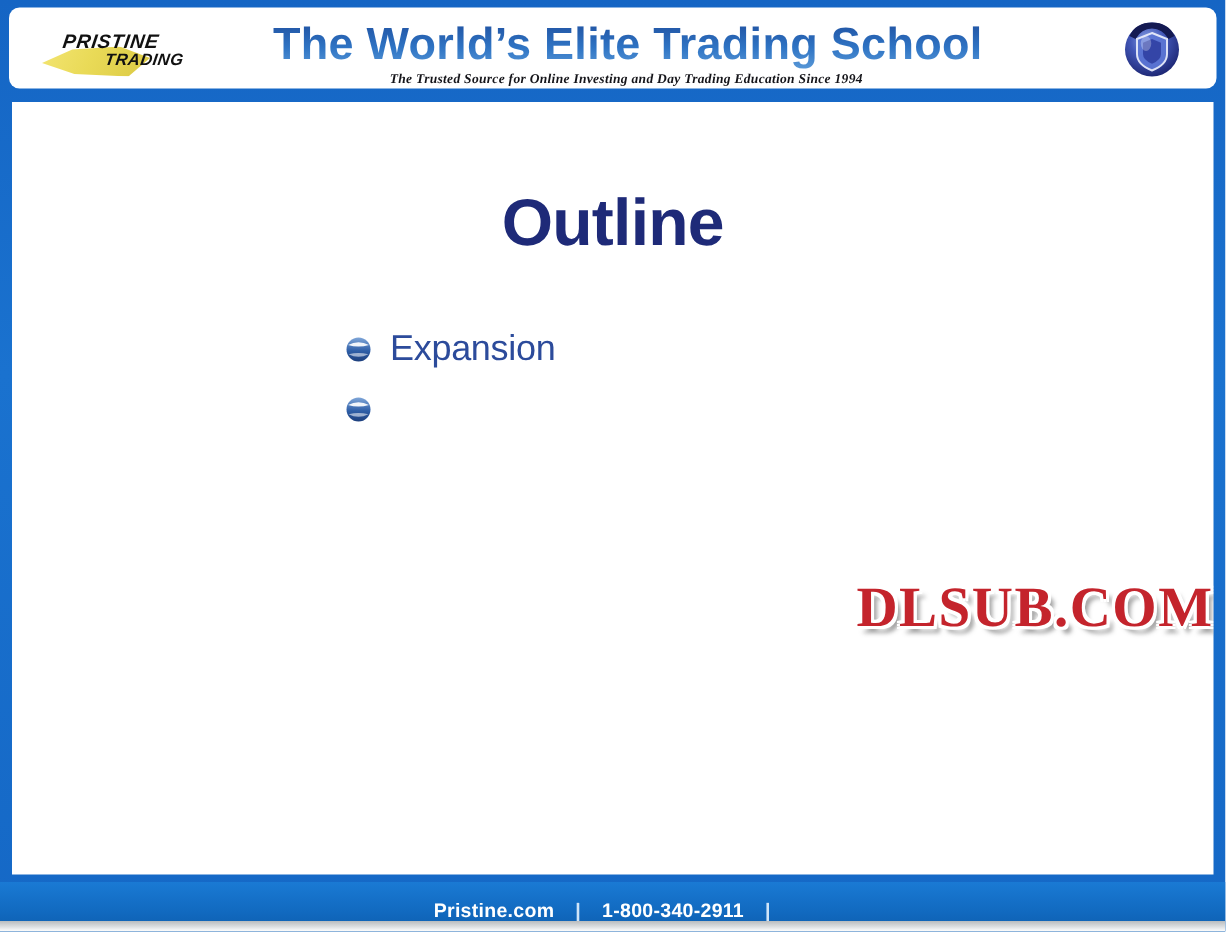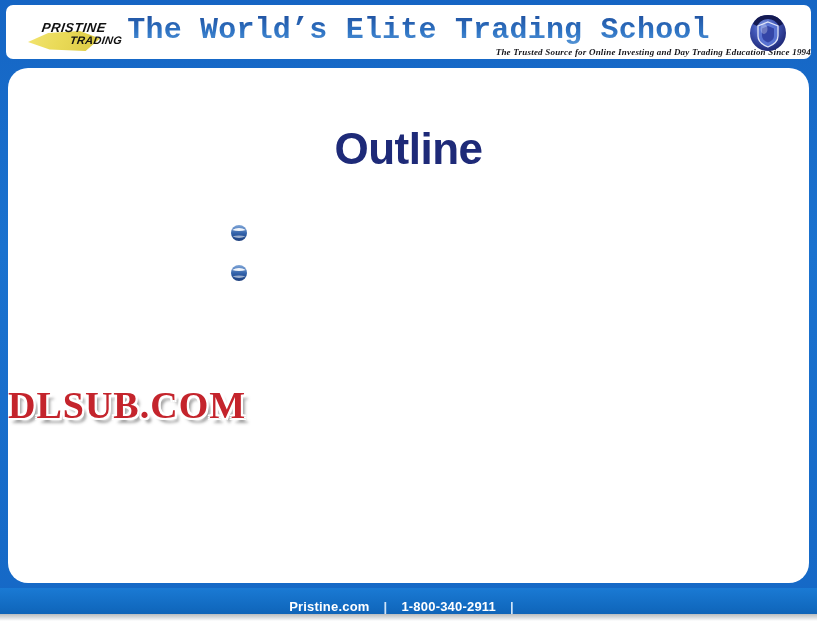--- a/index.html
+++ b/index.html
@@ -62,36 +62,36 @@
     font-size: 11px;
     letter-spacing: .3px;
     color: #111111;
     transform: skewX(-8deg);
   }
 
   .header-title {
     position: absolute;
     left: 0; right: 0; top: 8px;
     text-align: center;
-    font-family: Liberation Mono, monospace;
+    font-family: Liberation Sans, sans-serif;
     font-weight: bold;
     font-size: 30px;
     letter-spacing: .2px;
     color: #2f6fc0;
     background: linear-gradient(180deg, #1f4f9e 0%, #2f74c4 55%, #5b9ad8 100%);
     -webkit-background-clip: text;
     background-clip: text;
     -webkit-text-fill-color: transparent;
     padding-left: 20px;
   }
 
   .header-sub {
     position: absolute;
     left: 0; right: 0; top: 42px;
-    text-align: right;
+    text-align: center;
     font-family: "Liberation Serif", serif;
     font-style: italic;
     font-weight: bold;
     font-size: 9px;
     color: #15151a;
     letter-spacing: .2px;
     padding-left: 18px;
   }
 
   .crest {
@@ -99,21 +99,21 @@
     right: 20px; top: 4px;
     width: 46px; height: 46px;
   }
 
   
   .body-panel {
     position: absolute;
     left: 8px; top: 68px;
     width: 801px; height: 515px;
     background: #ffffff;
-    border-radius: 20px;
+    border-radius: 0;
     overflow: hidden;
   }
 
   .slide-title {
     position: absolute;
     left: 0; right: 0; top: 56px;
     text-align: center;
     font-family: "Liberation Sans", sans-serif;
     font-weight: bold;
     font-size: 44px;
@@ -141,21 +141,21 @@
     font-family: "Liberation Sans", sans-serif;
     font-size: 24px;
     color: #2c4b9b;
     letter-spacing: -.2px;
   }
 
   
   .watermark {
     position: absolute;
     left: 0; right: 0; top: 318px;
-    text-align: left;
+    text-align: right;
   }
   .wm-line {
     font-family: "Liberation Serif", serif;
     font-weight: bold;
     color: #c4242c;
     line-height: 1.03;
     letter-spacing: 1px;
     text-shadow:
       -2px 0 #ffffff,  2px 0 #ffffff,
        0 -2px #ffffff, 0  2px #ffffff,
@@ -242,20 +242,21 @@
             <linearGradient id="bg1" x1="0" y1="0" x2="0" y2="1">
               <stop offset="0%" stop-color="#7fa6d8"></stop>
               <stop offset="55%" stop-color="#2f5fa8"></stop>
               <stop offset="100%" stop-color="#1d3f7d"></stop>
             </linearGradient>
           </defs>
           <circle cx="11" cy="11" r="8" fill="url(#bg1)"></circle>
           <path d="M4 8 Q11 4.2 18 8 Q11 10 4 8 Z" fill="#ffffff" opacity=".92"></path>
           <path d="M4.4 14.2 Q11 17.6 17.6 14.2 Q11 12.6 4.4 14.2 Z" fill="#ffffff" opacity=".55"></path>
         </svg>
+        <span class="bullet-label">Expansion</span>
       </li>
 
       <li class="bullet-row">
         <svg class="bullet-glyph" viewBox="0 0 22 22">
           <circle cx="11" cy="11" r="8" fill="url(#bg1)"></circle>
           <path d="M4 8 Q11 4.2 18 8 Q11 10 4 8 Z" fill="#ffffff" opacity=".92"></path>
           <path d="M4.4 14.2 Q11 17.6 17.6 14.2 Q11 12.6 4.4 14.2 Z" fill="#ffffff" opacity=".55"></path>
         </svg>
       </li>
 

